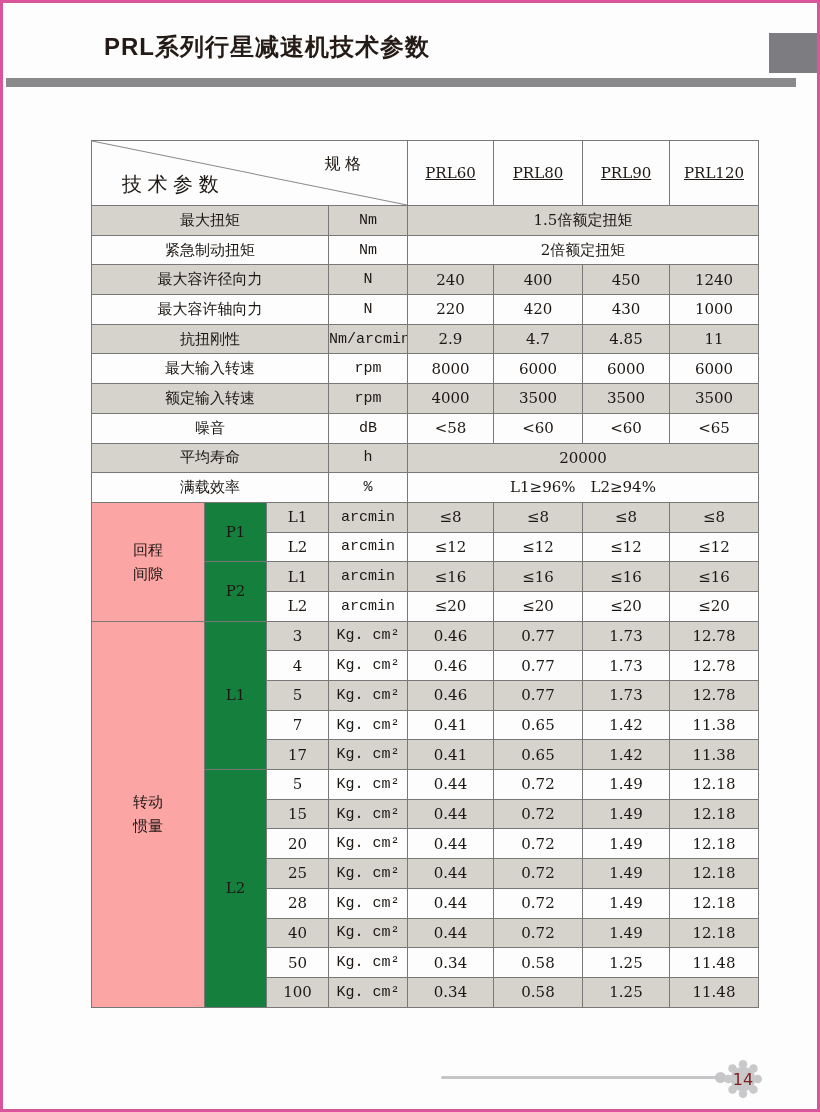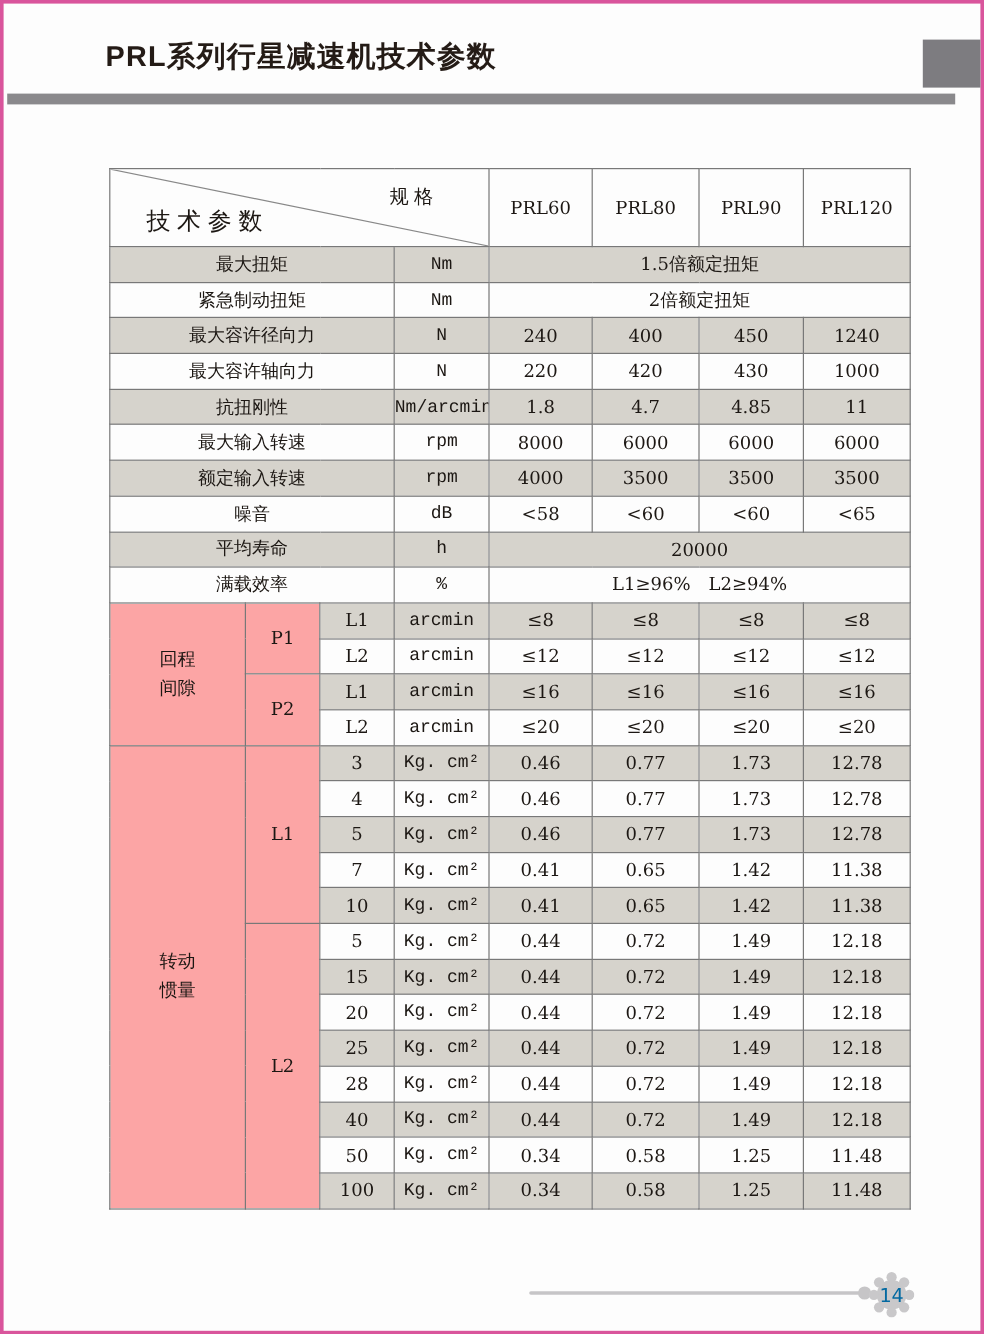--- a/index.html
+++ b/index.html
@@ -3,57 +3,57 @@
 <meta charset="utf-8">
 <style>
   * { margin:0; padding:0; box-sizing:border-box; }
   html,body { width:820px; height:1112px; background:#fff; }
   .page {
     position:relative; width:820px; height:1112px; background:#fdfdfd;
     border:3px solid #d9559c; overflow:hidden;
     font-family:"Liberation Sans","DejaVu Sans",sans-serif; color:#1c1713;
   }
   .page-title {
-    position:absolute; left:85px; top:28px; font-size:24px; font-weight:bold;
+    position:absolute; left:101px; top:28px; font-size:24px; font-weight:bold;
     letter-spacing:1px; color:#241b16;
   }
   .title-bar { position:absolute; left:3px; top:75px; width:790px; height:9px; background:#8a898c; }
   .accent-square { position:absolute; left:766px; top:30px; width:49px; height:40px; background:#7d7c80; }
 
   table.spec {
     position:absolute; left:88px; top:137px; width:667px;
     border-collapse:collapse; table-layout:fixed;
   }
   table.spec td, table.spec th {
     border:1px solid #787878; text-align:center; vertical-align:middle;
     font-size:15px; font-weight:normal; padding:0; overflow:hidden;
   }
   thead tr { height:65px; }
   tbody tr { height:29.7px; }
   td.shaded { background:#d6d3cc; }
   td.corner { position:relative; }
   .diag { position:absolute; left:0; top:0; width:100%; height:100%; display:block; }
   .corner-top { position:absolute; right:46px; top:13px; font-size:16px; }
   .corner-bottom { position:absolute; left:30px; bottom:7px; font-size:20px; }
-  th.model { font-family:"DejaVu Serif","Liberation Serif",serif; font-size:15px; }
+  th.model { font-family:"DejaVu Serif","Liberation Serif",serif; font-size:15px;text-decoration:underline; }
   td.lbl { padding-right:66px; font-size:15px; }
   td.unit { font-family:"Liberation Mono","DejaVu Sans Mono",monospace; font-size:13px;margin-left:24px; }
   td.val, td.spanval, td.level, td.ratio, td.sub {
     font-family:"DejaVu Serif","Liberation Serif",serif; font-size:14px;
   }
   td.group { white-space:pre-line; font-size:15px; line-height:1.6; background:#fca5a5; }
-  td.sub, td.level-span { background:#fca5a5; }
+  td.sub, td.level-span { background:#15803d; }
 
   .footer-line { position:absolute; left:438px; top:1073px; width:278px; height:3px; background:#c6c5c7; border-radius:2px; }
   .footer-dot { position:absolute; left:712px; top:1069px; width:11px; height:11px; border-radius:50%; background:#c6c5c7; }
   .page-gear { position:absolute; left:721px; top:1057px; width:38px; height:38px; }
   .page-num {
     position:absolute; left:721px; top:1057px; width:38px; height:38px;
     display:flex; align-items:center; justify-content:center;
-    font-size:16px; color:#0369a1; font-family:"DejaVu Sans",sans-serif;
+    font-size:16px; color:#7f1d1d; font-family:"DejaVu Sans",sans-serif;
   }
 </style>
 </head>
 <body>
 
 <div class="page">
 
   <div class="page-title">PRL系列行星减速机技术参数</div>
   <div class="title-bar"></div>
   <div class="accent-square"></div>
@@ -107,21 +107,21 @@
           <td class="lbl" colspan="3">最大容许轴向力</td>
           <td class="unit">N</td>
           <td class="val">220</td>
           <td class="val">420</td>
           <td class="val">430</td>
           <td class="val">1000</td>
         </tr>
         <tr>
           <td class="lbl shaded" colspan="3">抗扭刚性</td>
           <td class="unit shaded">Nm/arcmin</td>
-          <td class="val shaded">1.8</td>
+          <td class="val shaded">2.9</td>
           <td class="val shaded">4.7</td>
           <td class="val shaded">4.85</td>
           <td class="val shaded">11</td>
         </tr>
         <tr>
           <td class="lbl" colspan="3">最大输入转速</td>
           <td class="unit">rpm</td>
           <td class="val">8000</td>
           <td class="val">6000</td>
           <td class="val">6000</td>
@@ -218,21 +218,21 @@
         </tr>
         <tr>
           <td class="ratio">7</td>
           <td class="unit">Kg. cm²</td>
           <td class="val">0.41</td>
           <td class="val">0.65</td>
           <td class="val">1.42</td>
           <td class="val">11.38</td>
         </tr>
         <tr>
-          <td class="ratio shaded">10</td>
+          <td class="ratio shaded">17</td>
           <td class="unit shaded">Kg. cm²</td>
           <td class="val shaded">0.41</td>
           <td class="val shaded">0.65</td>
           <td class="val shaded">1.42</td>
           <td class="val shaded">11.38</td>
         </tr>
         <tr>
           <td class="sub level-span" rowspan="8">L2</td>
           <td class="ratio">5</td>
           <td class="unit">Kg. cm²</td>

